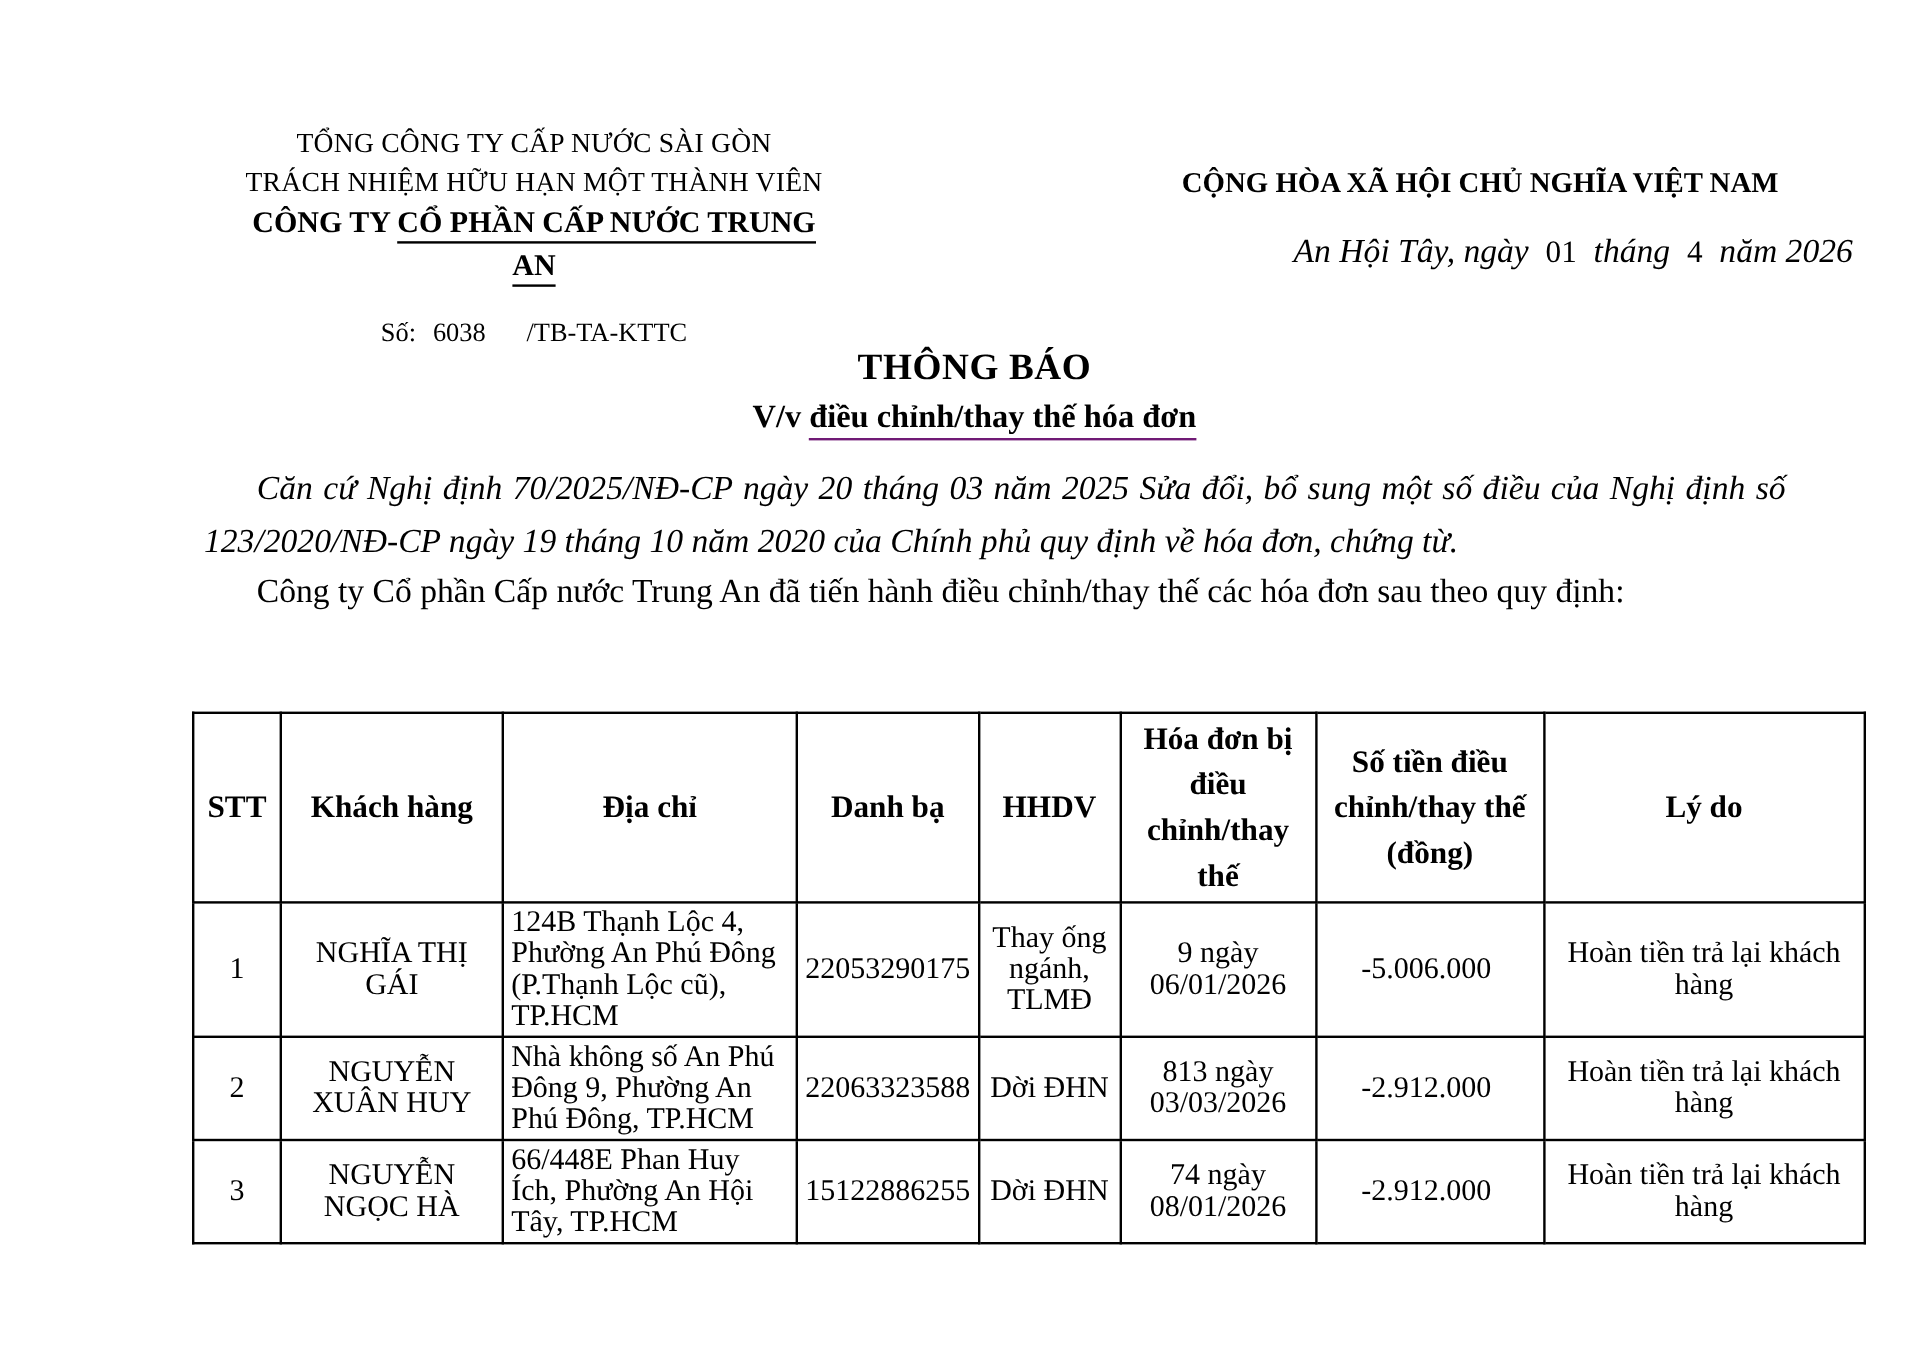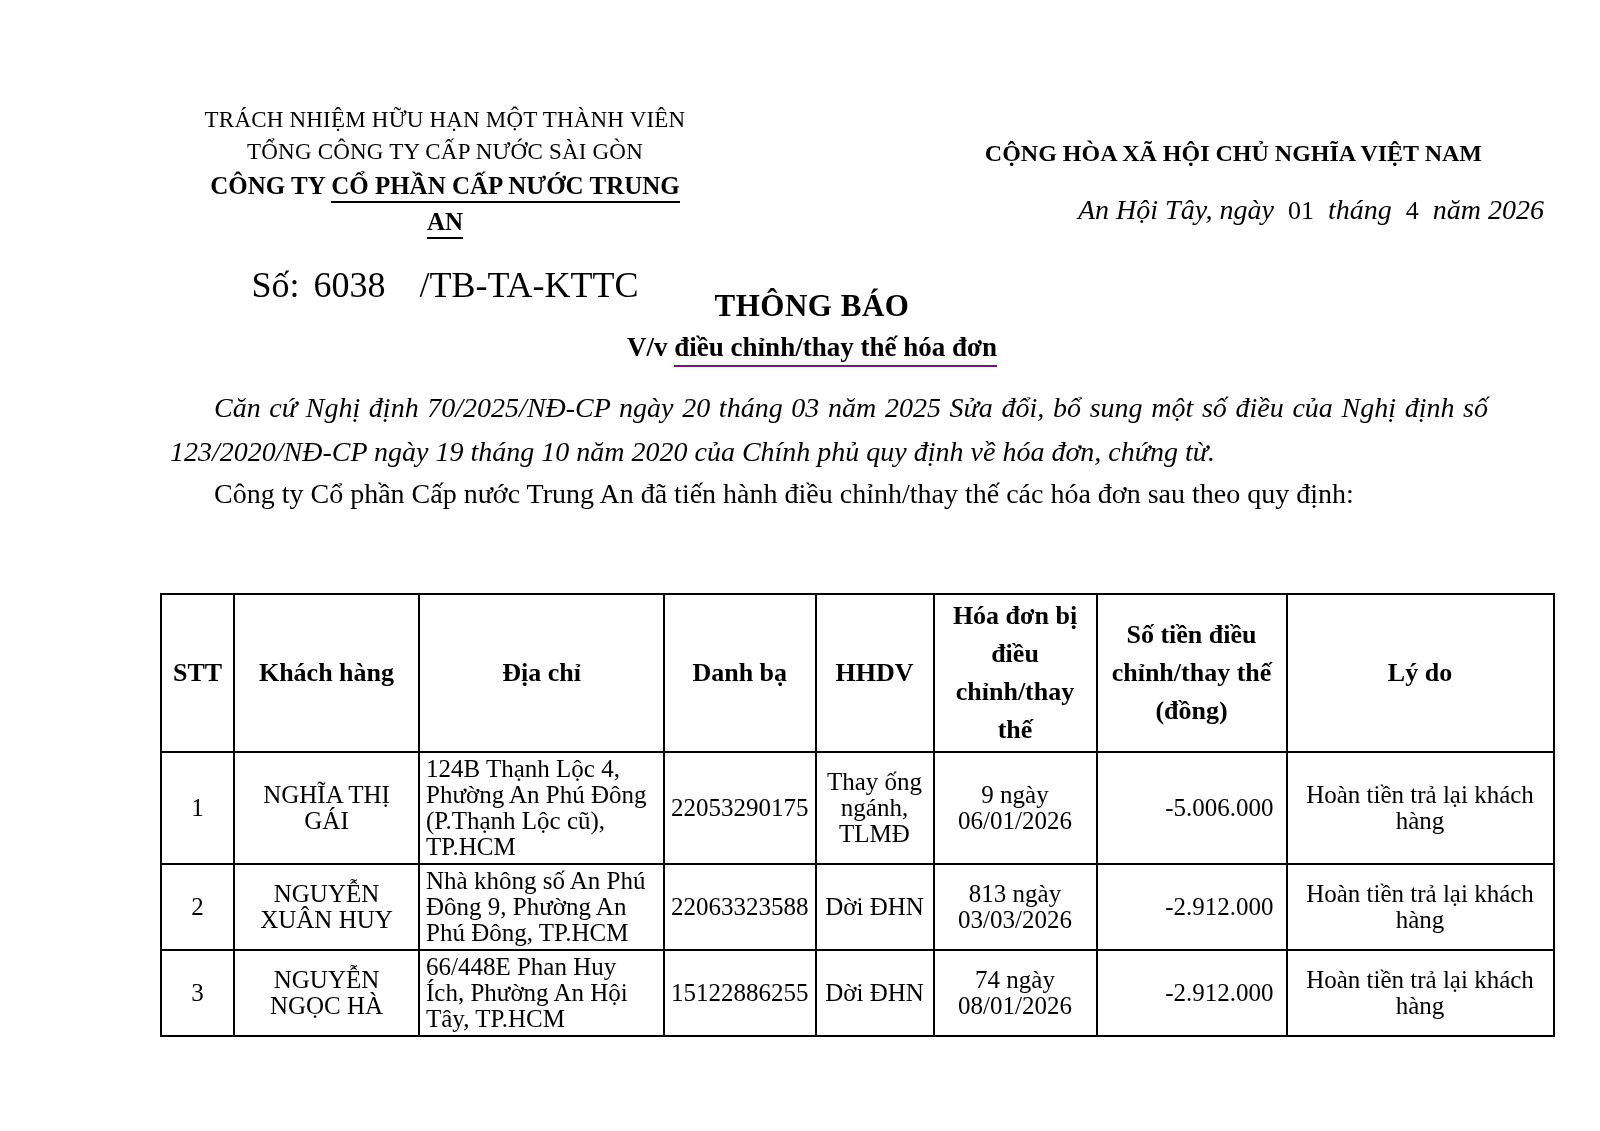--- a/index.html
+++ b/index.html
@@ -9,21 +9,21 @@
     font-family:"Liberation Serif","DejaVu Serif",serif;
     color:#000;
   }
   .page { position:absolute; inset:0; background:#fff; }
 
   
   .header-left { position:absolute; top:104px; left:198px; width:494px; text-align:center; }
   .hl-line { font-size:23px; line-height:32px; letter-spacing:.2px; }
   .hl-company { font-size:25px; line-height:36px; font-weight:bold; }
   .u-company { border-bottom:2px solid #000; padding-bottom:2px; }
-  .doc-number { margin-top:24px; font-size:36px; }
+  .doc-number { margin-top:24px; font-size:22px; }
   .doc-number .gap1 { display:inline-block; margin:0 18px 0 14px; }
   .doc-number .gap2 { display:inline-block; margin-left:16px; }
 
   
   .header-right { position:absolute; top:138px; left:958px; width:524px; text-align:right; }
   .hr-line1 { font-size:24px; font-weight:bold; line-height:30px; }
   .motto { display:inline-block; font-size:25px; font-weight:bold; margin-top:6px;
            border-bottom:2px solid #000; padding:0 10px 4px 10px; }
   .date-line { margin-top:26px; margin-left:120px; font-size:28px; font-style:italic; white-space:nowrap; }
   .date-line .num { font-style:normal; font-size:26px; display:inline-block; margin:0 14px; }
@@ -45,33 +45,33 @@
   .data-table th, .data-table td { border:2px solid #000; }
   .data-table th {
     font-size:26px; font-weight:bold; line-height:38px;
     height:154px; text-align:center; vertical-align:middle; padding:2px 5px;
   }
   .data-table td {
     font-size:25px; line-height:26px; text-align:center; vertical-align:middle;
     padding:3px 6px;
   }
   .data-table td.cell-diachi { text-align:left; }
-  .data-table td.cell-sotien { text-align:right; padding-right:12px; }
+  .data-table td.cell-sotien { text-align:center; padding-right:12px; }
   .row-1 td { height:106px; }
   .row-2 td { height:83px; }
   .row-3 td { height:86px; }
 </style>
 </head>
 <body>
 
 <div class="page">
 
   <div class="header-left">
+    <div class="hl-line">TỔNG CÔNG TY CẤP NƯỚC SÀI GÒN</div>
     <div class="hl-line">TRÁCH NHIỆM HỮU HẠN MỘT THÀNH VIÊN</div>
-    <div class="hl-line">TỔNG CÔNG TY CẤP NƯỚC SÀI GÒN</div>
     <div class="hl-company"><span>CÔNG TY </span><span class="u-company">CỔ PHẦN CẤP NƯỚC TRUNG AN</span></div>
     <div class="doc-number"><span>Số:</span><span class="gap1">6038</span><span class="gap2">/TB-TA-KTTC</span></div>
   </div>
 
   <div class="header-right">
     <div class="hr-line1">CỘNG HÒA XÃ HỘI CHỦ NGHĨA VIỆT NAM</div>
     <div class="date-line"><span>An Hội Tây, ngày</span><span class="num">01</span><span>tháng</span><span class="num">4</span><span>năm 2026</span></div>
   </div>
 
   <div class="title-block">

